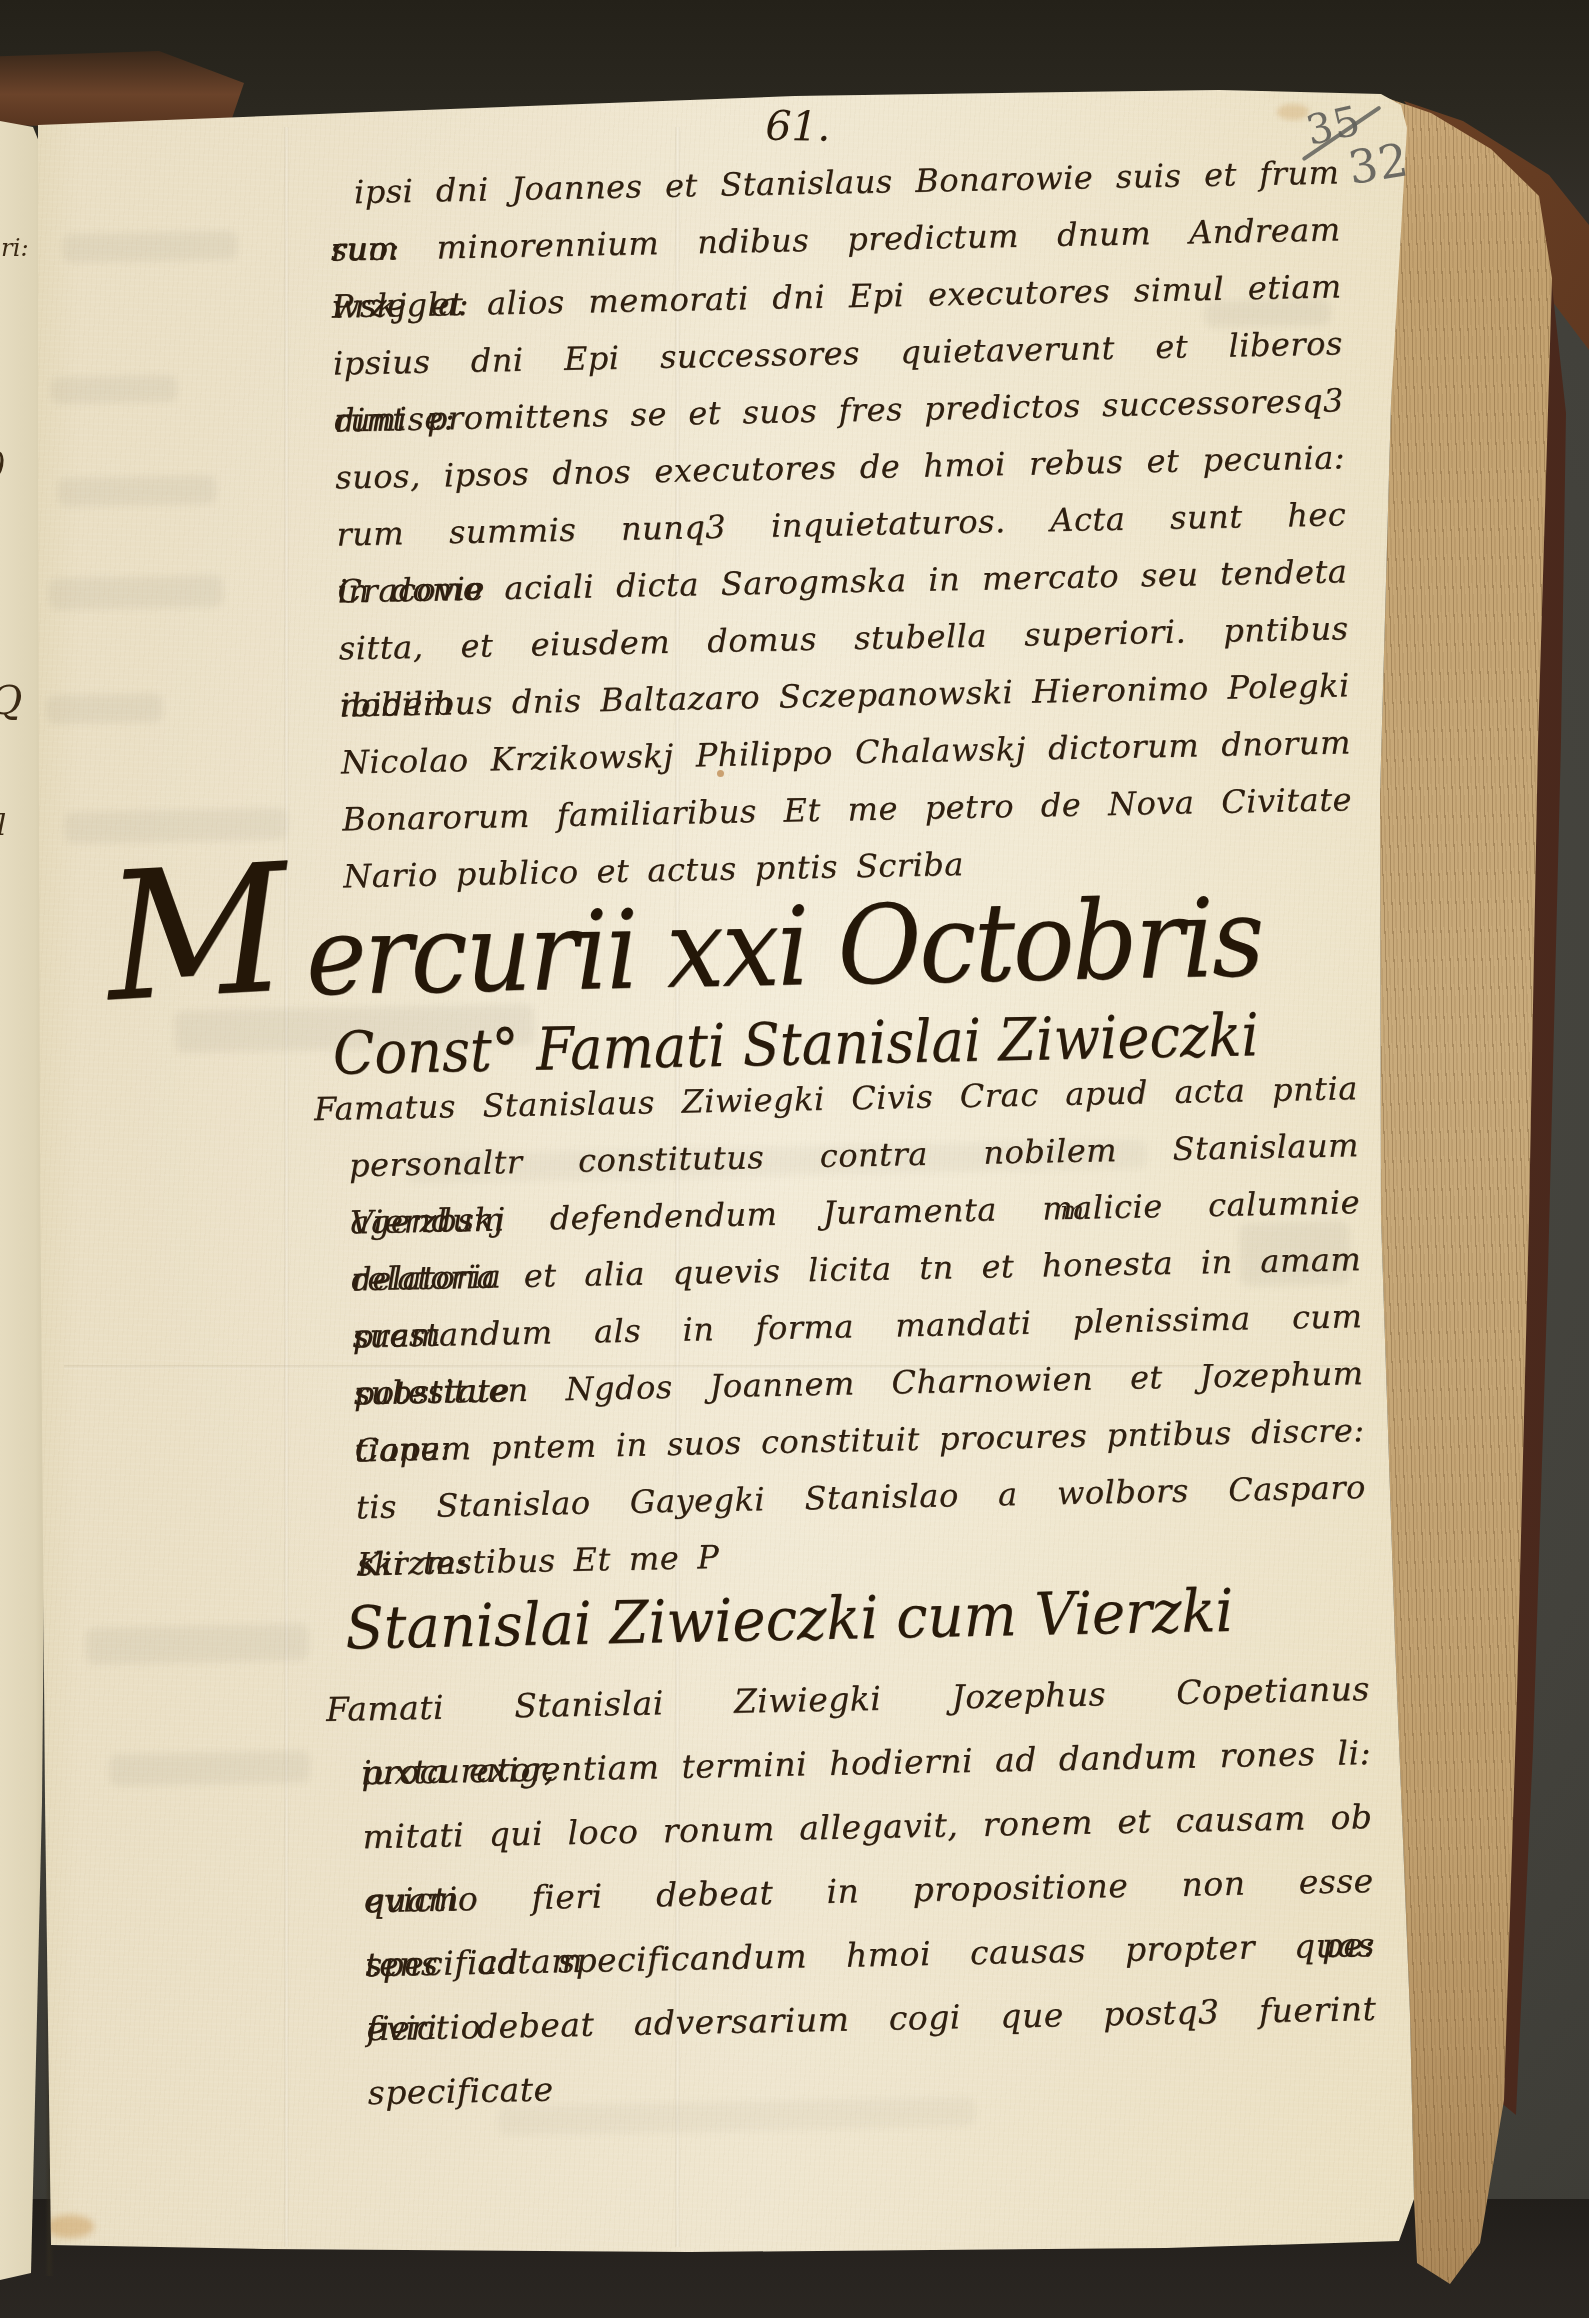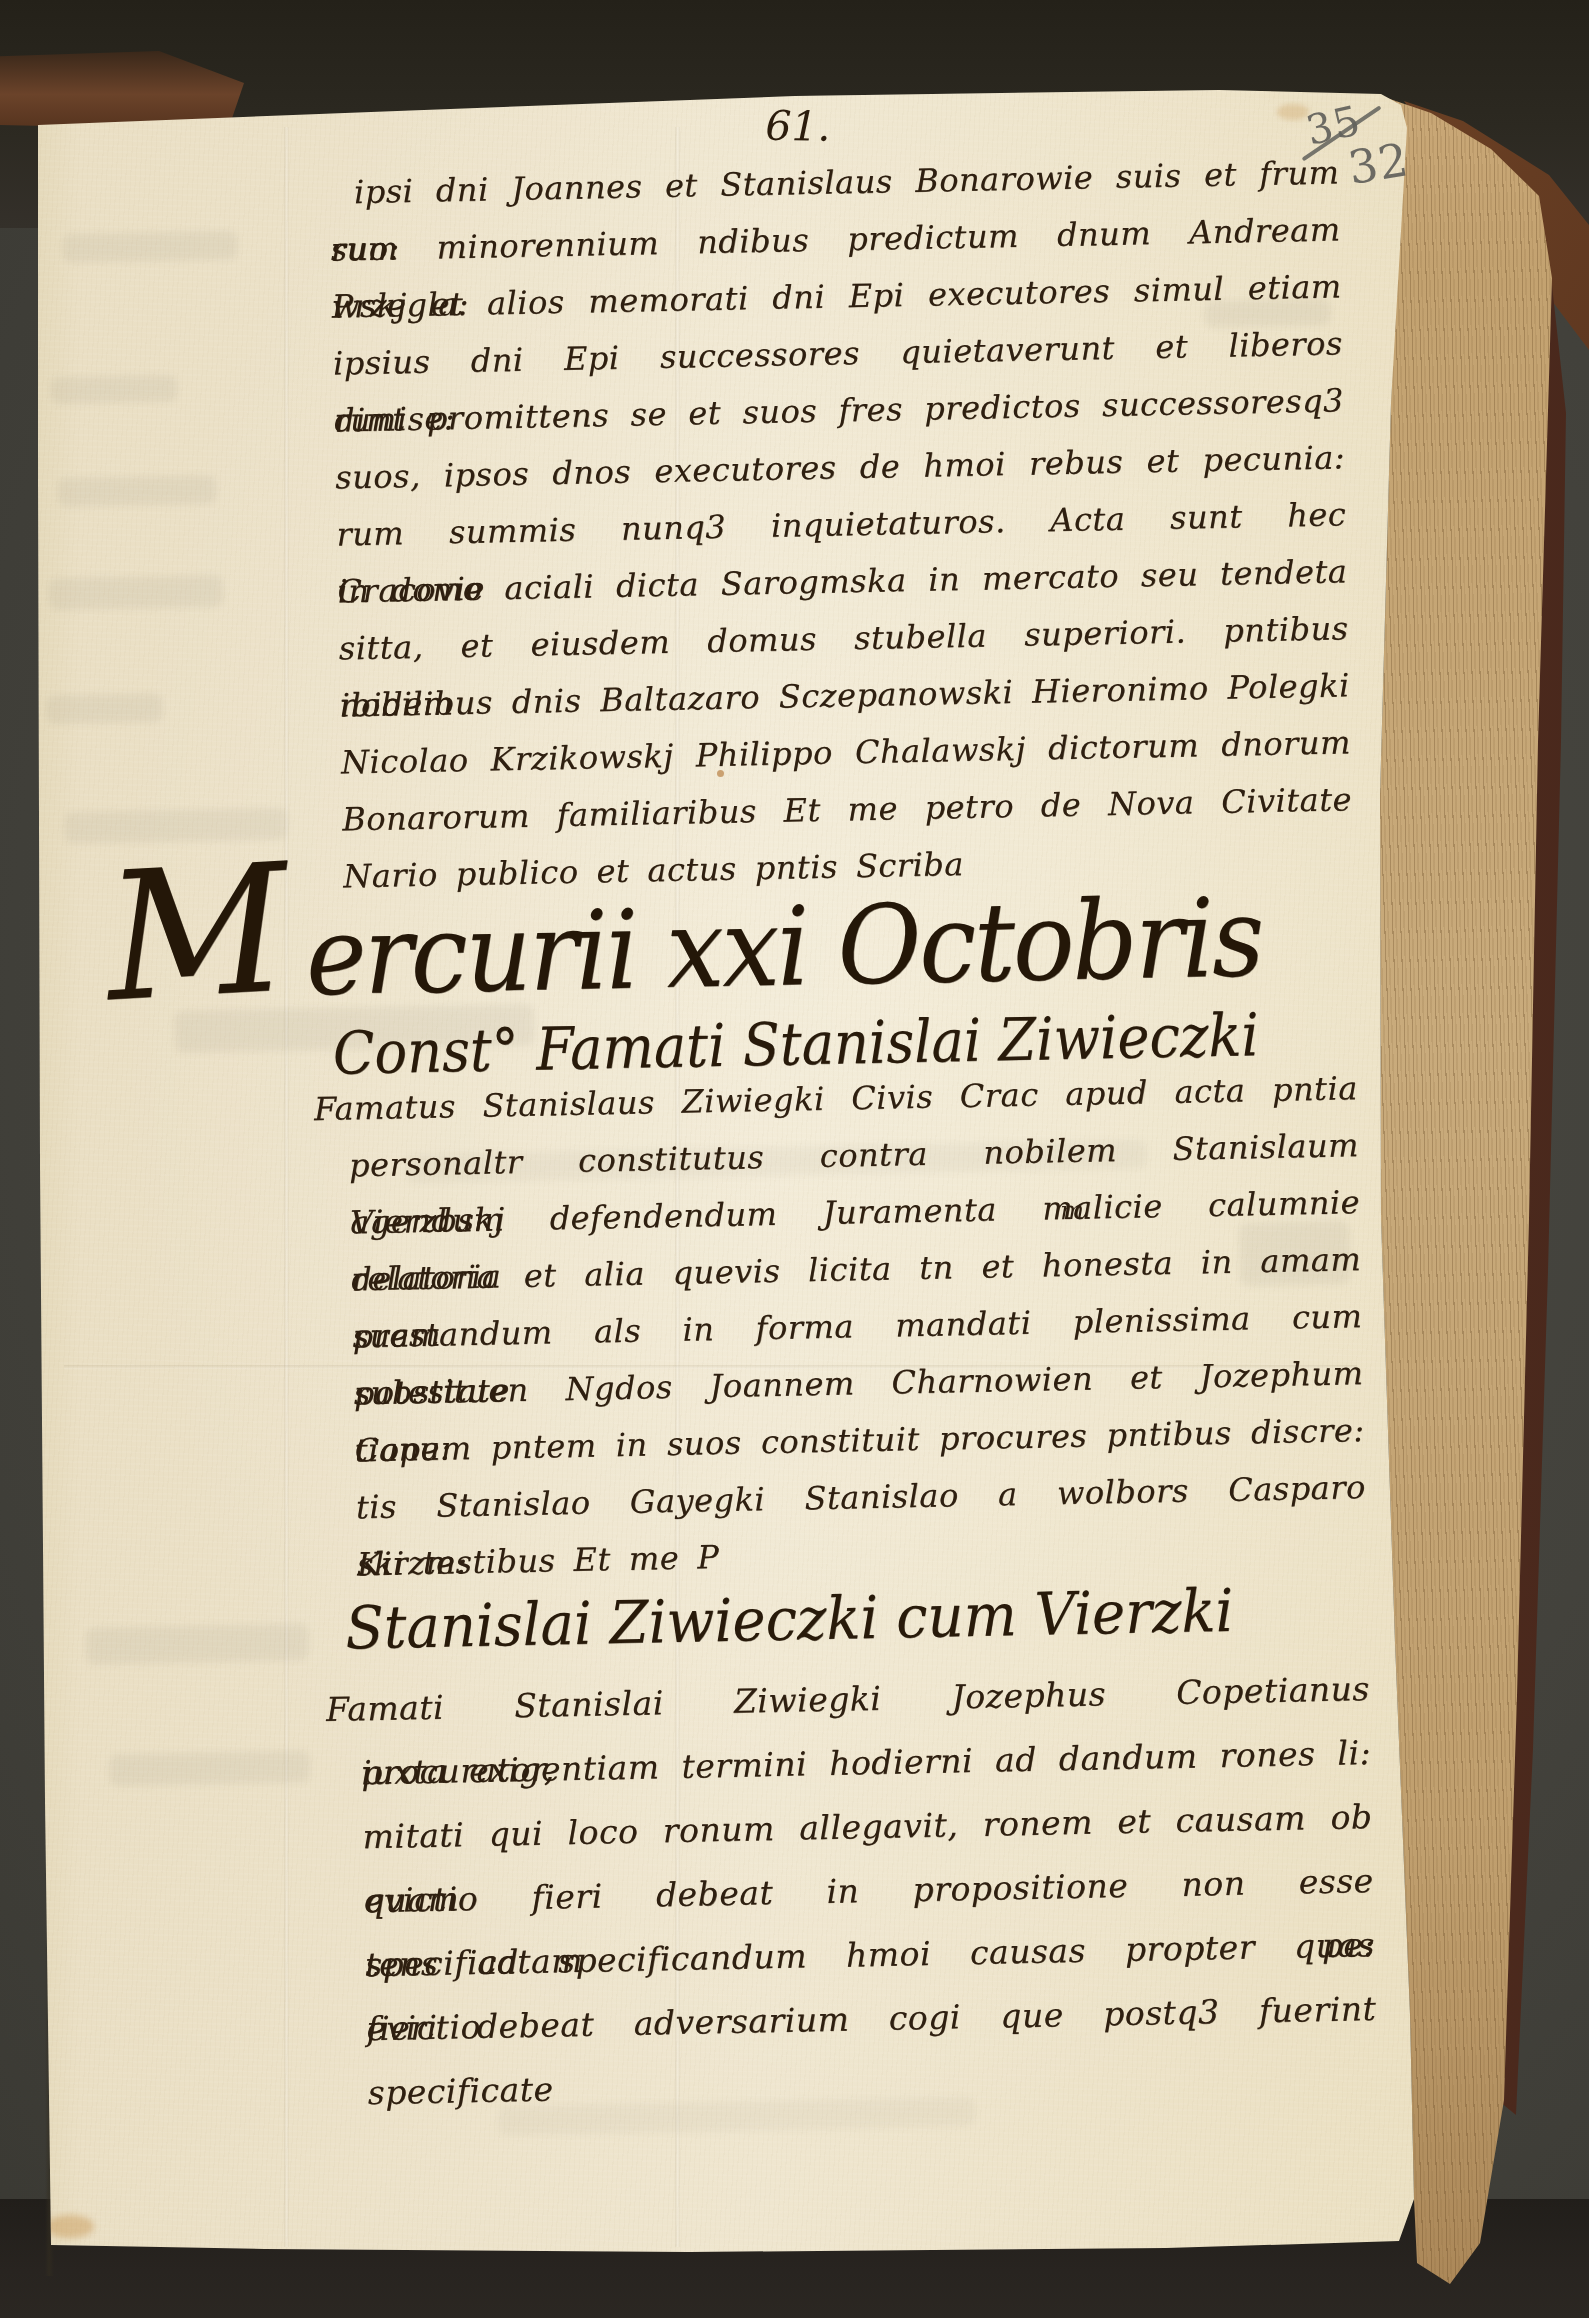--- a/index.html
+++ b/index.html
@@ -85,20 +85,26 @@
 <div id="scene">
 
   <div class="abs" id="band-top"></div>
   <div class="abs" id="band-bottom"></div>
 
   <div class="abs" id="wood-top"></div>
   <div class="abs" id="wood-topleft"></div>
   <div class="abs" id="leather-right"></div>
   <div class="abs" id="page-block"></div>
 
+  <div class="abs" id="facing">
+    <span class="fragment" style="left:1.1px;top:233px;font-size:24.4px;">ri:</span>
+    <span class="fragment" style="left:-7.4px;top:444px;font-size:34px;">)</span>
+    <span class="fragment" style="left:-10.6px;top:677px;font-size:40px;">Q</span>
+    <span class="fragment" style="left:-3.2px;top:807px;font-size:30px;">l</span>
+  </div>
   <div class="abs" id="gutter"></div>
 
   <div class="abs" id="paper">
     <div class="crease-v" style="left:284px;"></div>
     <div class="crease-v" style="left:675px;"></div>
     <div class="crease-h" style="top:1365px;"></div>
     <div class="stain" style="left:717px;top:770px;width:7.4px;height:7.4px;background:rgba(170,100,30,.55);"></div>
     <div class="stain" style="left:46px;top:2215px;width:48px;height:23px;background:rgba(190,130,50,.35);filter:blur(3.2px);"></div>
     <div class="stain" style="left:1277px;top:104px;width:32px;height:16px;background:rgba(200,150,80,.30);filter:blur(2.6px);"></div>
   </div>

